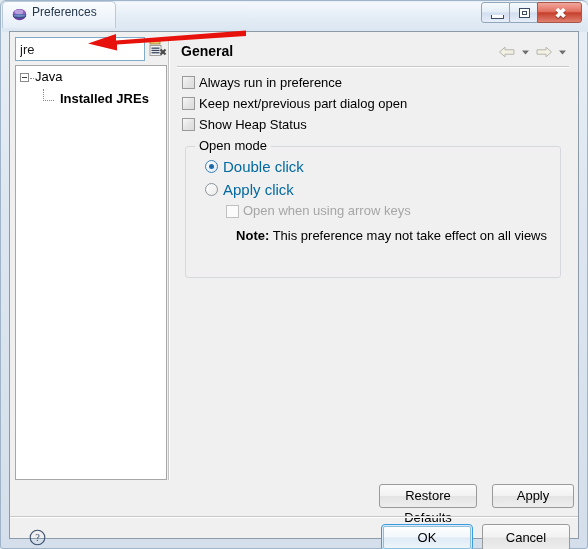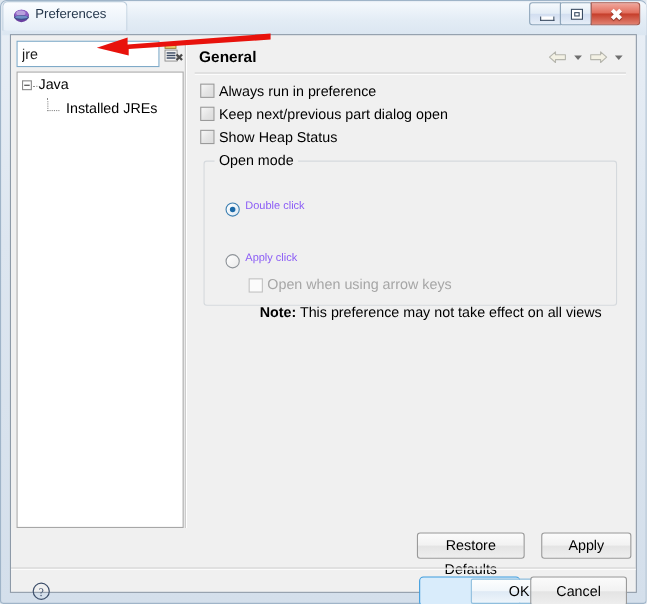--- a/index.html
+++ b/index.html
@@ -195,21 +195,21 @@
     width:4px; height:1px;
     border-top:1px dotted #8a8a8a;
   }
   .tree-elbow {
     position:absolute;
     left:27px; top:0px;
     width:10px; height:11px;
     border-left:1px dotted #8a8a8a;
     border-bottom:1px dotted #8a8a8a;
   }
-  .tree-label-bold { font-weight:normal;margin-top:16px; }
+  .tree-label-bold { font-weight:bold;margin-top:16px; }
 
   
   .v-divider {
     position:absolute;
     left:158px; top:5px;
     width:1px; height:443px;
     background:#c3c3c3;
   }
   .v-divider2 {
     position:absolute;
@@ -300,24 +300,23 @@
     left:22px; top:65px;
     background:#f0f0f0;
     padding:0 4px;
     font-size:13px;
     color:#000000;
   }
   .radio-row {
     position:relative;
     height:23px;
     padding-left:26px;
-    font-size:10px;
-    color:#8b5cf6;
+    font-size:15px;
+    color:#0369a1;
     white-space:nowrap;
-    margin-top:24px;
   }
   .radio-row .txt { position:relative; top:3px; }
   .radio {
     position:absolute;
     left:8px; top:5px;
     width:13px; height:13px;
     border-radius:50%;
     box-sizing:border-box;
     border:1px solid #8e9398;
     background:linear-gradient(135deg,#ffffff 0%,#eaeaea 100%);
@@ -395,21 +394,20 @@
     border-radius:4px;
     padding:1px;
     background:#d9ecfb;
   }
   .btn-ok {
     width:100%; height:100%;
     border:1px solid #8fbedd;
     border-radius:2px;
     background:linear-gradient(180deg,#fdfefe 0%,#f2f7fb 47%,#dfeaf5 52%,#eef5fb 100%);
     line-height:21px;
-    margin-left:45px;
   }
   .btn-cancel {
     position:absolute;
     left:472px; top:492px;
     width:88px; height:27px;
     line-height:25px;
   }
 
   
   .red-arrow {

